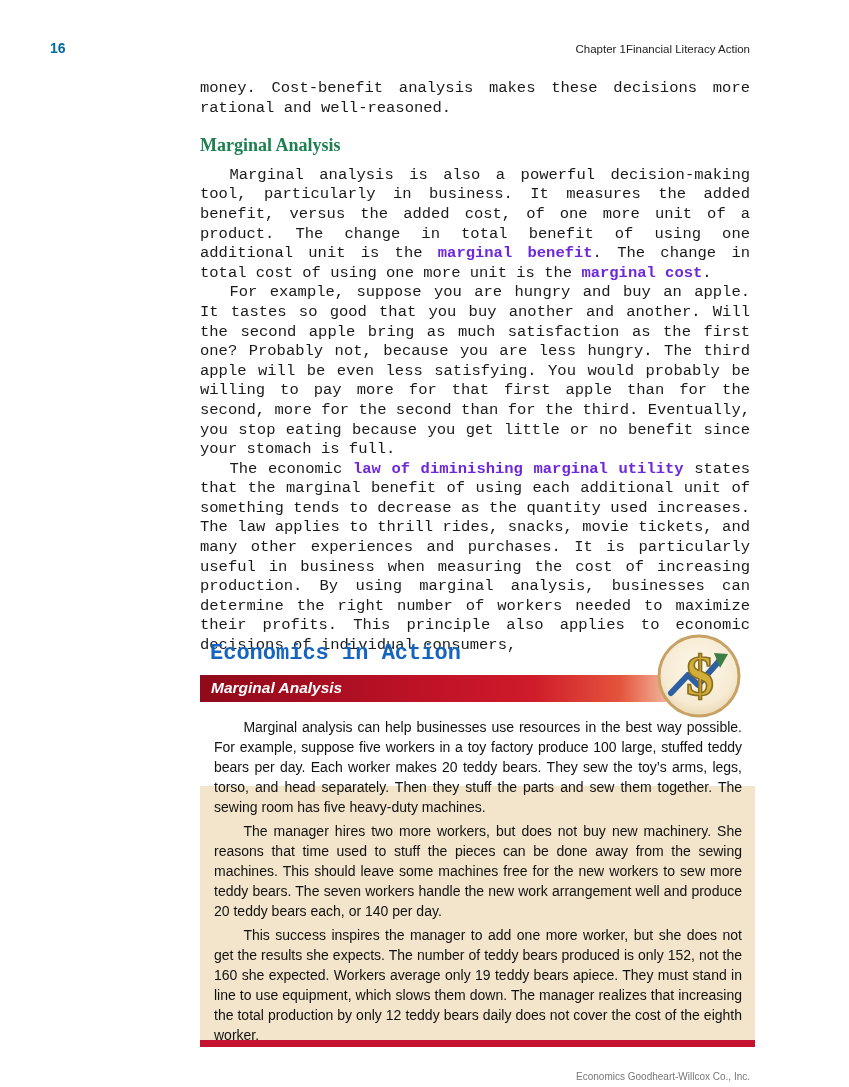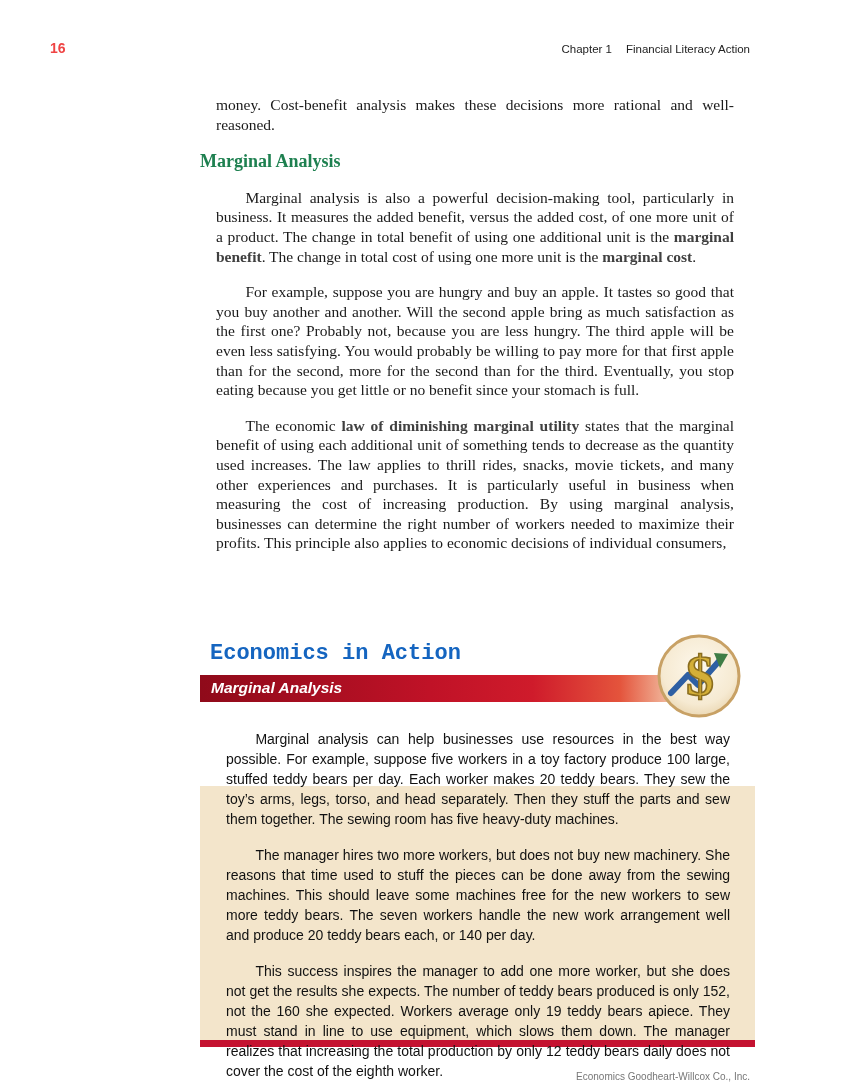--- a/index.html
+++ b/index.html
@@ -8,42 +8,42 @@
     width:849px;height:1087px;
     background:#ffffff;
     font-family:"Liberation Serif",serif;
     color:#1a1a1a;
     overflow:hidden;
   }
   
   .page-number{
     position:absolute;left:50px;top:40px;
     font-family:"Liberation Sans",sans-serif;
-    font-weight:bold;font-size:14px;color:#ef4444;
+    font-weight:bold;font-size:14px;color:#0369a1;
   }
   .running-head{
     position:absolute;right:99px;top:43px;
     font-family:"Liberation Sans",sans-serif;
     font-size:11.5px;color:#222;
   }
-  .running-head .chapter{margin-right:14px;}
+  .running-head .chapter{}
   
   .body-col{
     position:absolute;left:200px;top:79px;width:550px;
     font-size:15.5px;line-height:19.6px;text-align:justify;
   }
-  .body-col p{margin:16px;}
+  .body-col p{margin:0;font-family:Liberation Mono, monospace;}
   .body-col p.indent{text-indent:1.9em;}
   .section-heading{
     margin:18px 0 10px 0;
     font-size:18px;font-weight:bold;
     color:#1e8050;
     text-align:left;
   }
-  .term{color:#404040;font-weight:bold;}
+  .term{color:#6d28d9;font-weight:bold;}
   
   .feature-title{
     position:absolute;left:210px;top:641px;
     font-family:Liberation Mono, monospace;
     font-weight:bold;font-size:22px;color:#1565c0;
   }
   .feature-banner{
     position:absolute;left:200px;top:675px;width:512px;height:27px;
     background:linear-gradient(90deg,#8f0a1a 0%,#c01227 45%,#cf1b2b 65%,#e4543c 82%,#f3c9ad 93%,rgba(243,233,216,0) 100%);
   }
@@ -62,21 +62,21 @@
   .feature-redbar{
     position:absolute;left:200px;top:1040px;width:555px;height:7px;
     background:#c41230;
   }
   .feature-text{
     position:absolute;left:200px;top:713px;width:555px;
     padding:0 9px 0 10px;box-sizing:border-box;
     font-family:"Liberation Sans",sans-serif;
     font-size:14px;line-height:20px;text-align:justify;color:#111;
   }
-  .feature-text p{margin:16px;text-indent:2.1em;}
+  .feature-text p{margin:4px;text-indent:2.1em;}
   
   .copyright{
     position:absolute;right:99px;top:1071px;
     font-family:"Liberation Sans",sans-serif;
     font-size:10px;color:#777;
   }
 </style>
 </head>
 <body>
 

